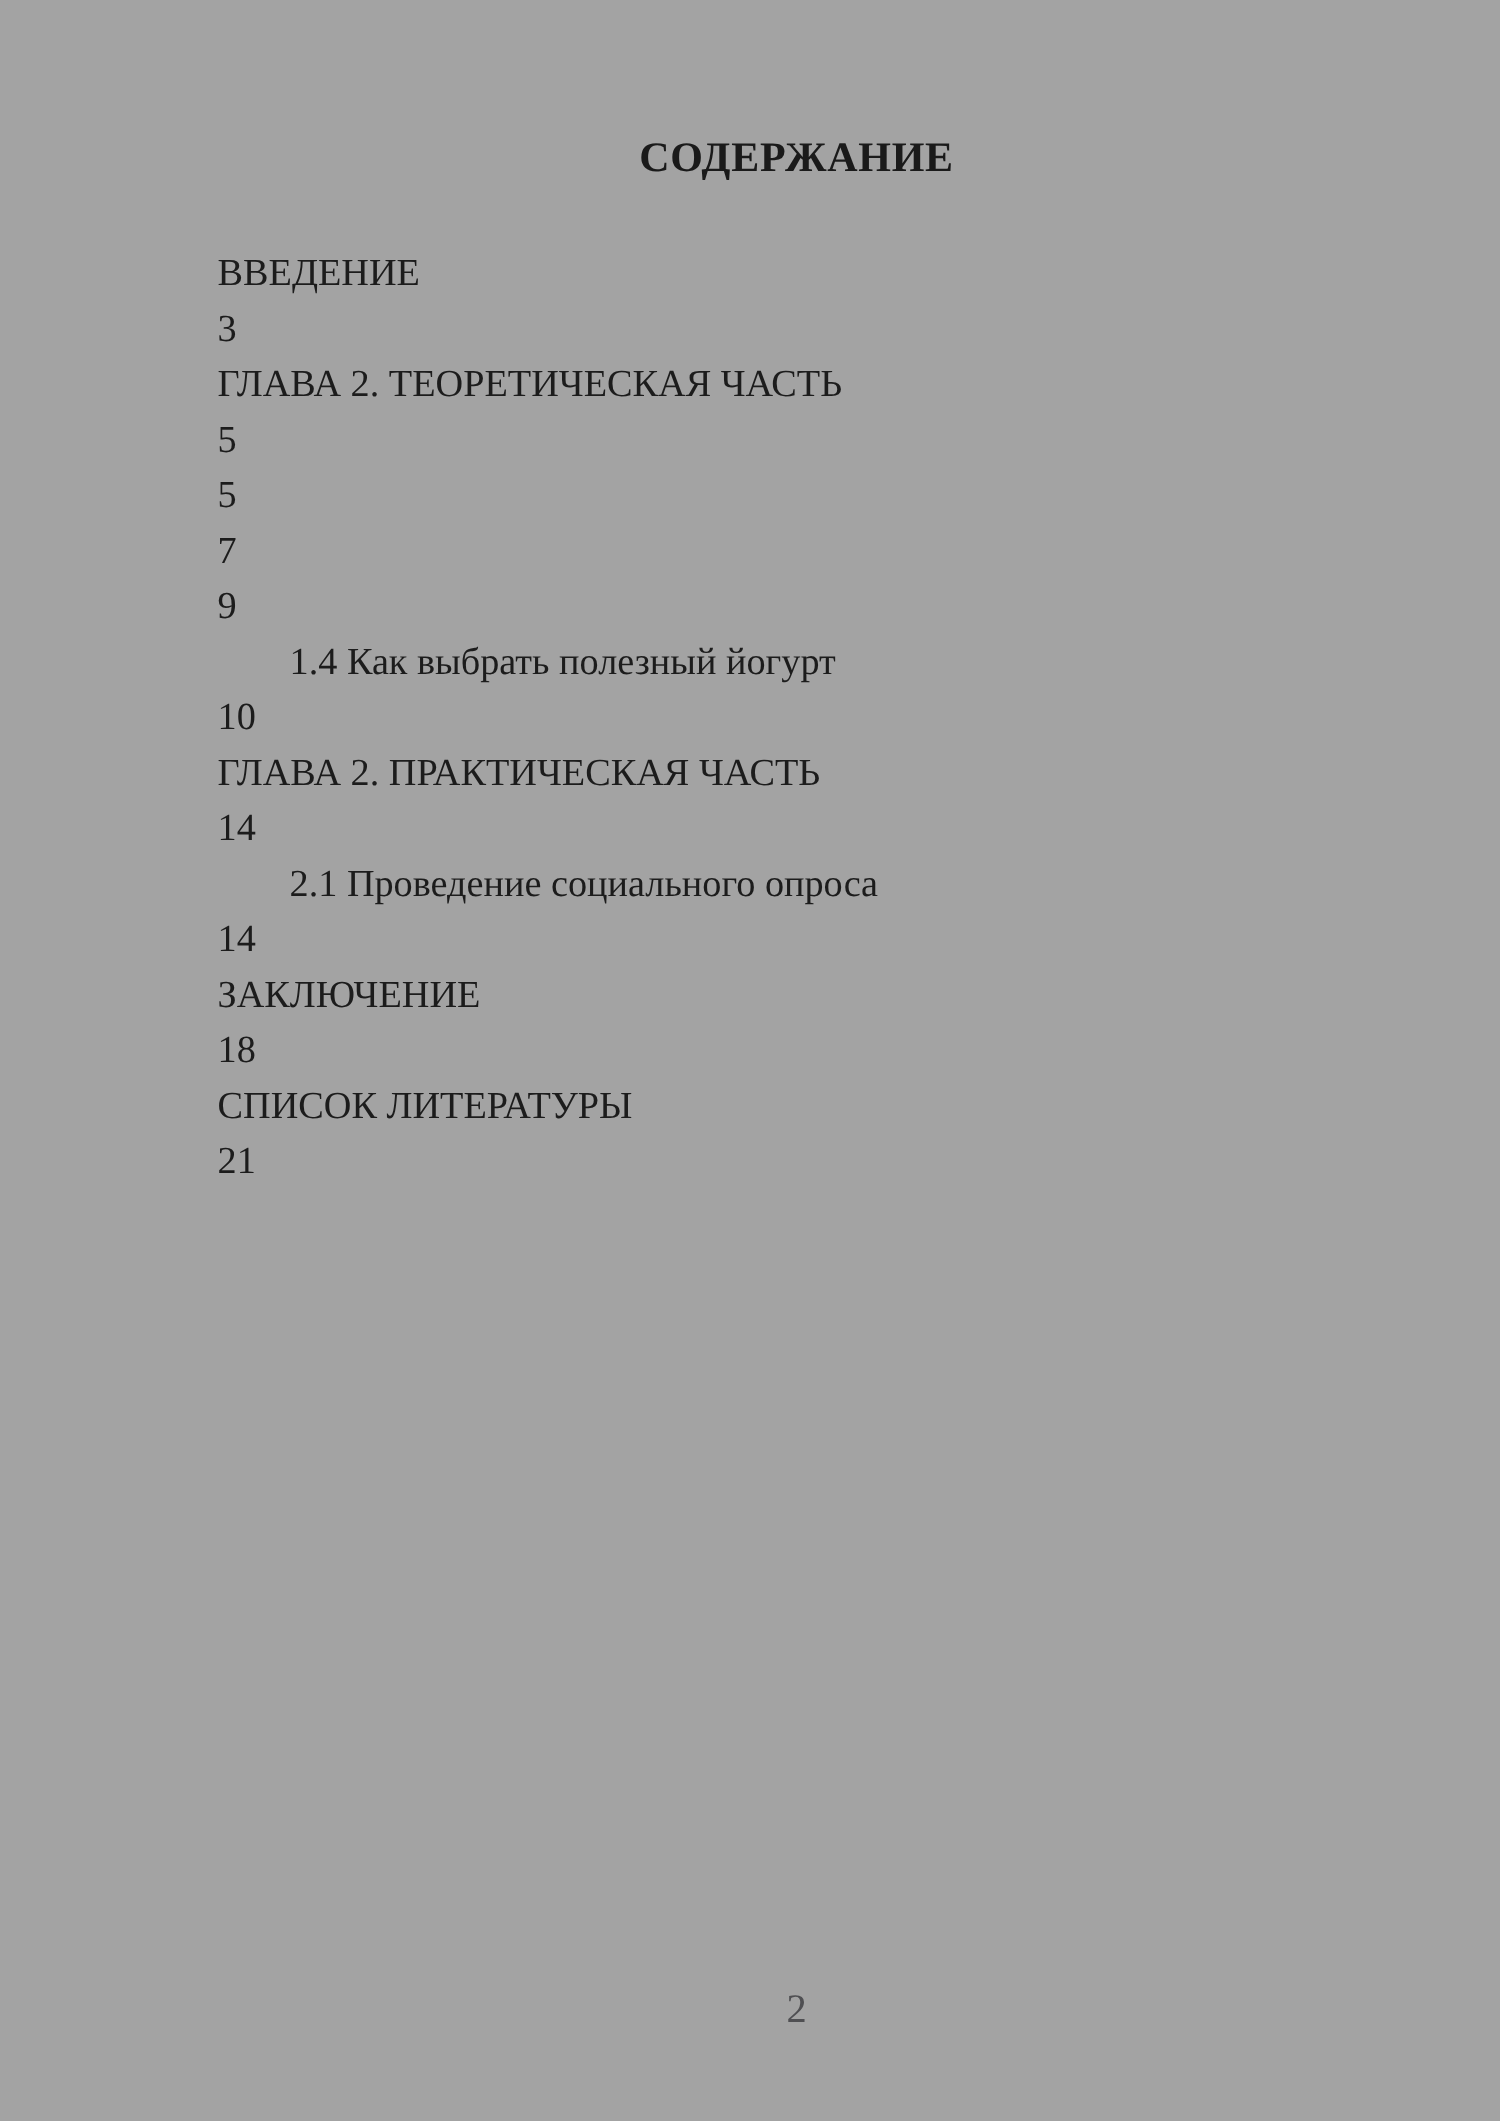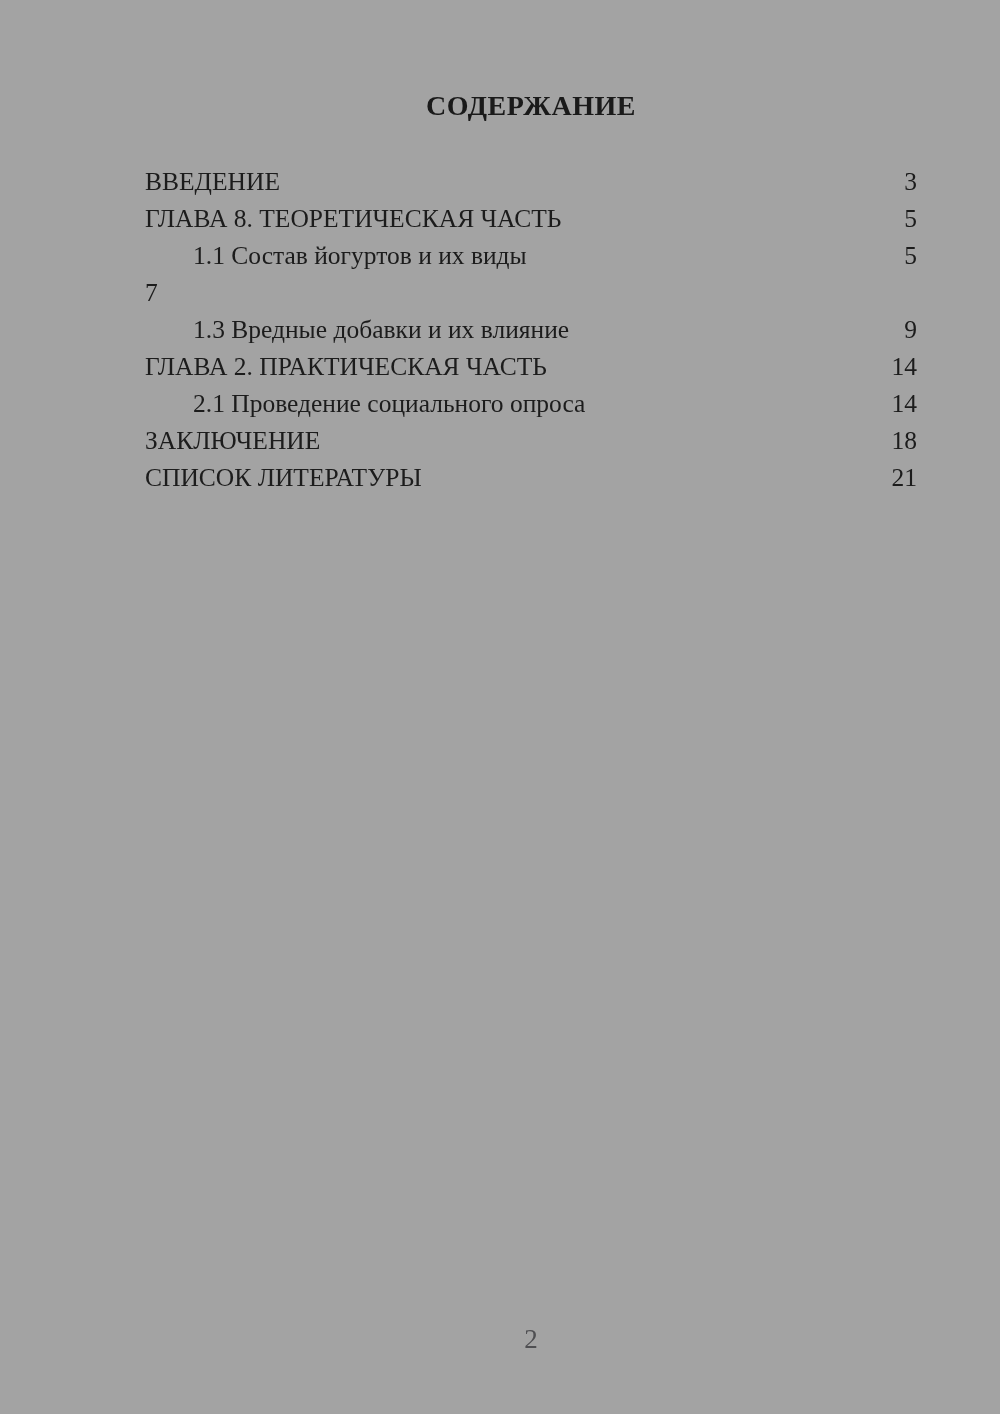--- a/index.html
+++ b/index.html
@@ -32,20 +32,21 @@
     top: 163px;
     left: 145px;
     width: 772px;
   }
   .toc-row {
     display: flex;
     justify-content: space-between;
     align-items: baseline;
     line-height: 37px;
     font-size: 25.5px;
+    flex-direction: column;
   }
   .toc-label {
     white-space: nowrap;
   }
   .toc-row[data-level="1"] .toc-label {
     padding-left: 48px;
   }
   .toc-page {
     white-space: nowrap;
     text-align: right;
@@ -68,38 +69,40 @@
   <div class="doc-title">СОДЕРЖАНИЕ</div>
 
   <div class="toc">
 
       <div class="toc-row" data-level="0">
         <span class="toc-label">ВВЕДЕНИЕ</span>
         <span class="toc-page">3</span>
       </div>
 
       <div class="toc-row" data-level="0">
-        <span class="toc-label">ГЛАВА 8. ТЕОРЕТИЧЕСКАЯ ЧАСТЬ</span>
+        <span class="toc-label">ГЛАВА 2. ТЕОРЕТИЧЕСКАЯ ЧАСТЬ</span>
         <span class="toc-page">5</span>
       </div>
 
       <div class="toc-row" data-level="1">
-        <span class="toc-label">1.1 Состав йогуртов и их виды</span>
         <span class="toc-page">5</span>
       </div>
 
       <div class="toc-row" data-level="1">
         <span class="toc-page">7</span>
       </div>
 
       <div class="toc-row" data-level="1">
-        <span class="toc-label">1.3 Вредные добавки и их влияние</span>
         <span class="toc-page">9</span>
       </div>
 
+      <div class="toc-row" data-level="1">
+        <span class="toc-label">1.4 Как выбрать полезный йогурт</span>
+        <span class="toc-page">10</span>
+      </div>
 
       <div class="toc-row" data-level="0">
         <span class="toc-label">ГЛАВА 2. ПРАКТИЧЕСКАЯ ЧАСТЬ</span>
         <span class="toc-page">14</span>
       </div>
 
       <div class="toc-row" data-level="1">
         <span class="toc-label">2.1 Проведение социального опроса</span>
         <span class="toc-page">14</span>
       </div>

